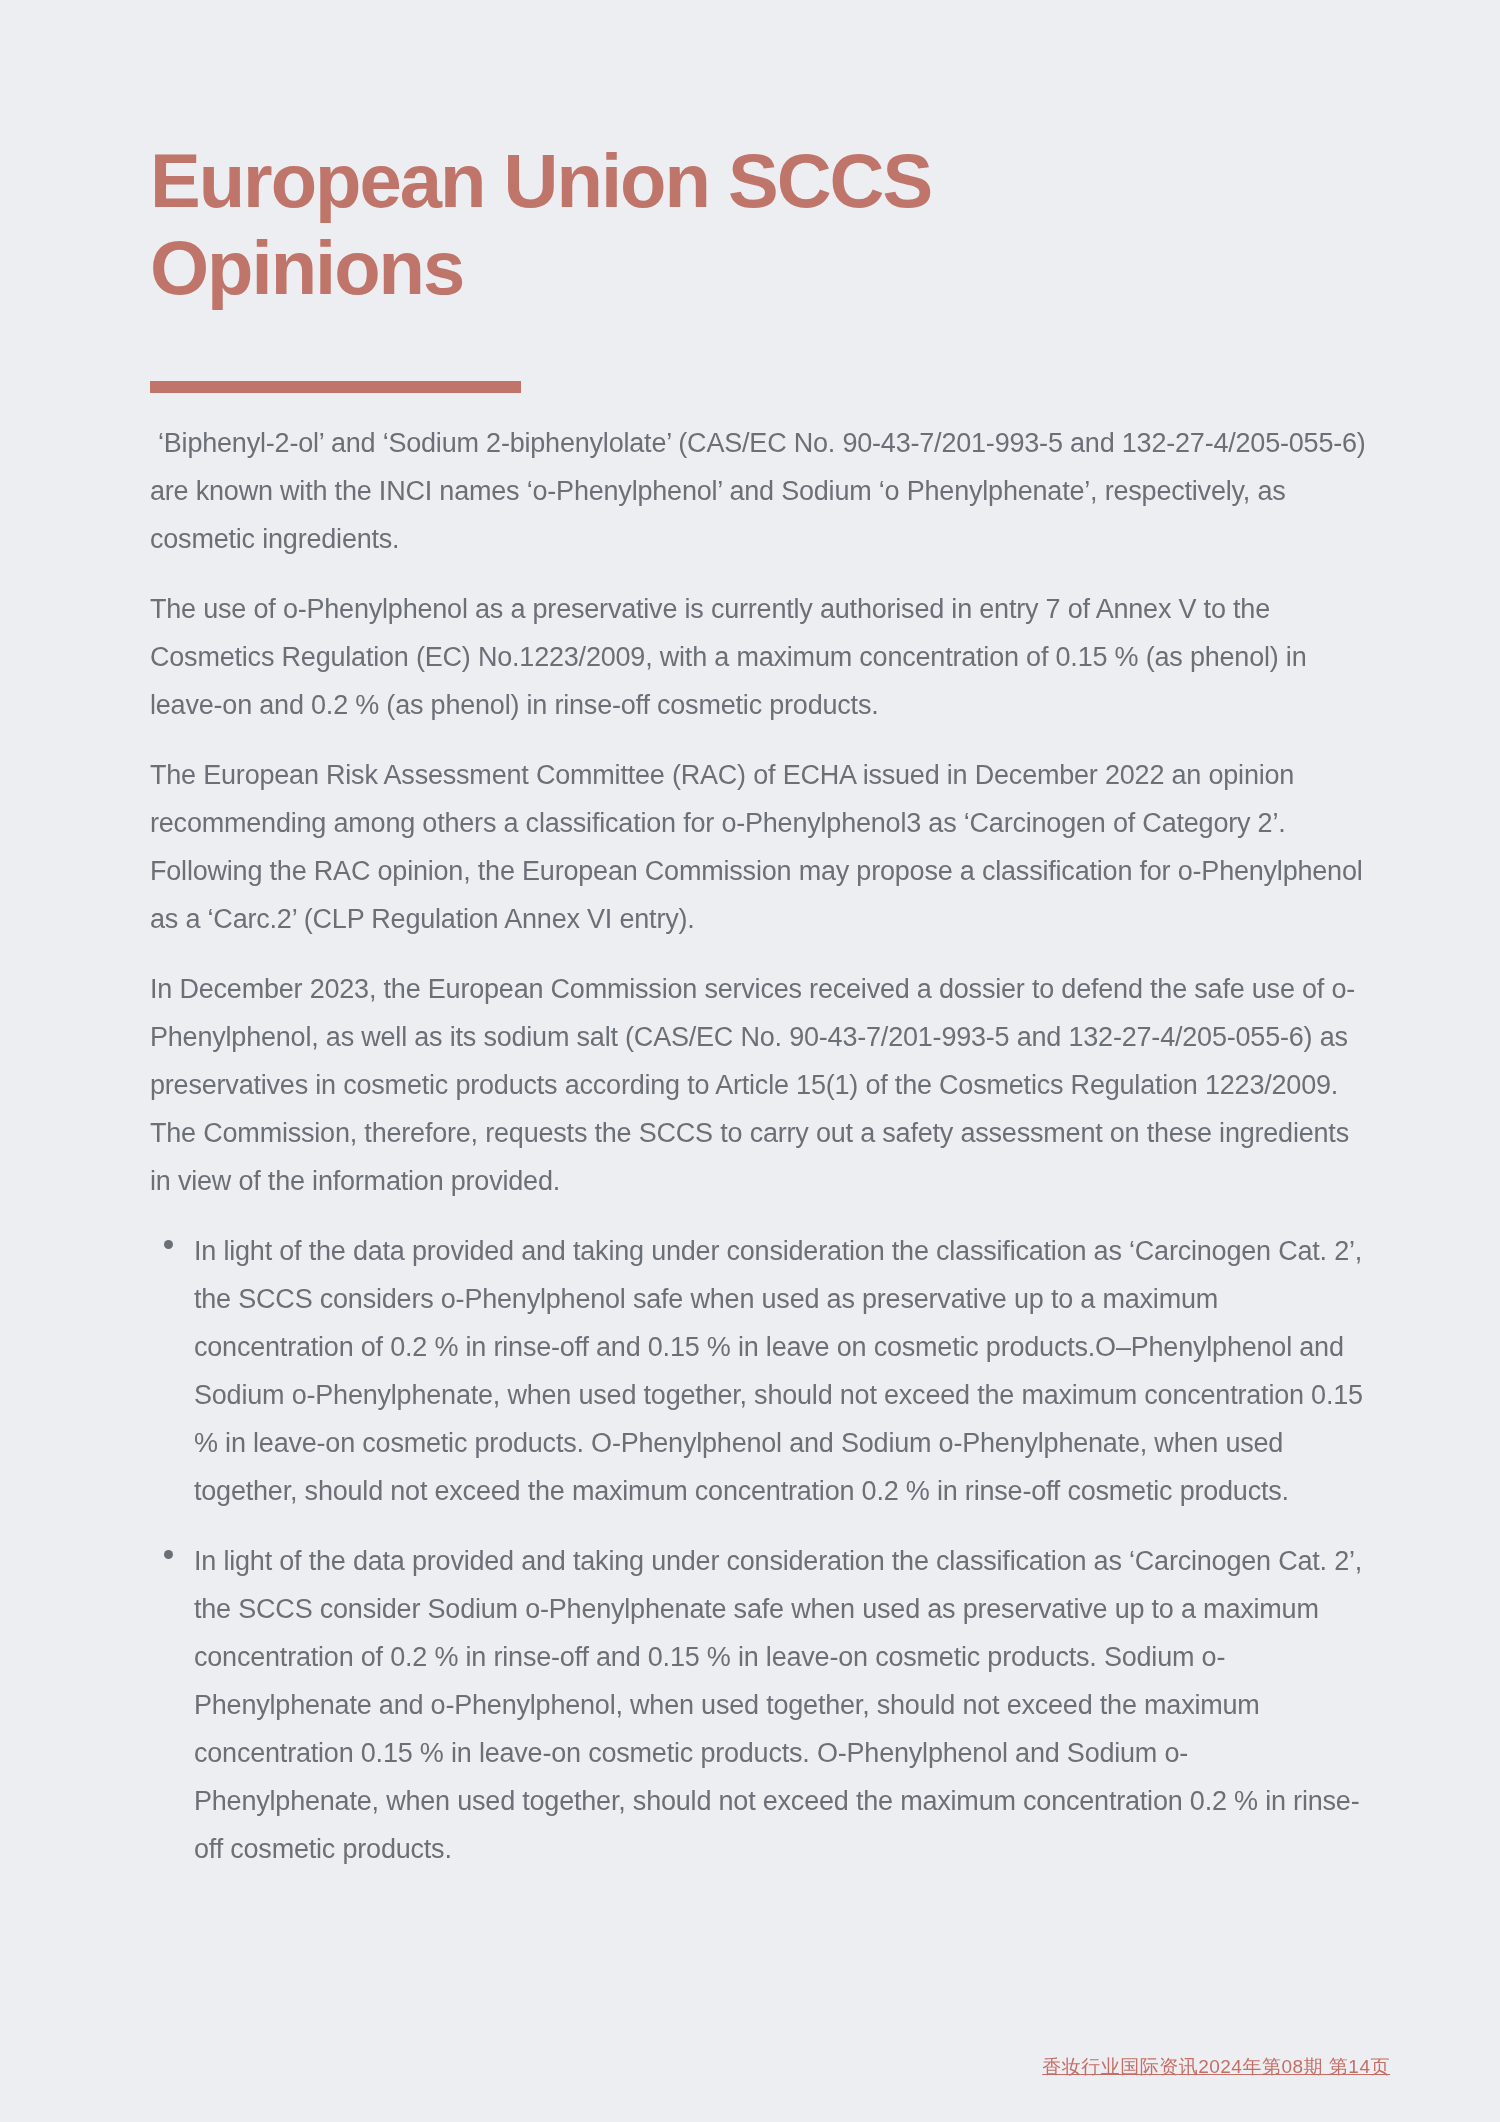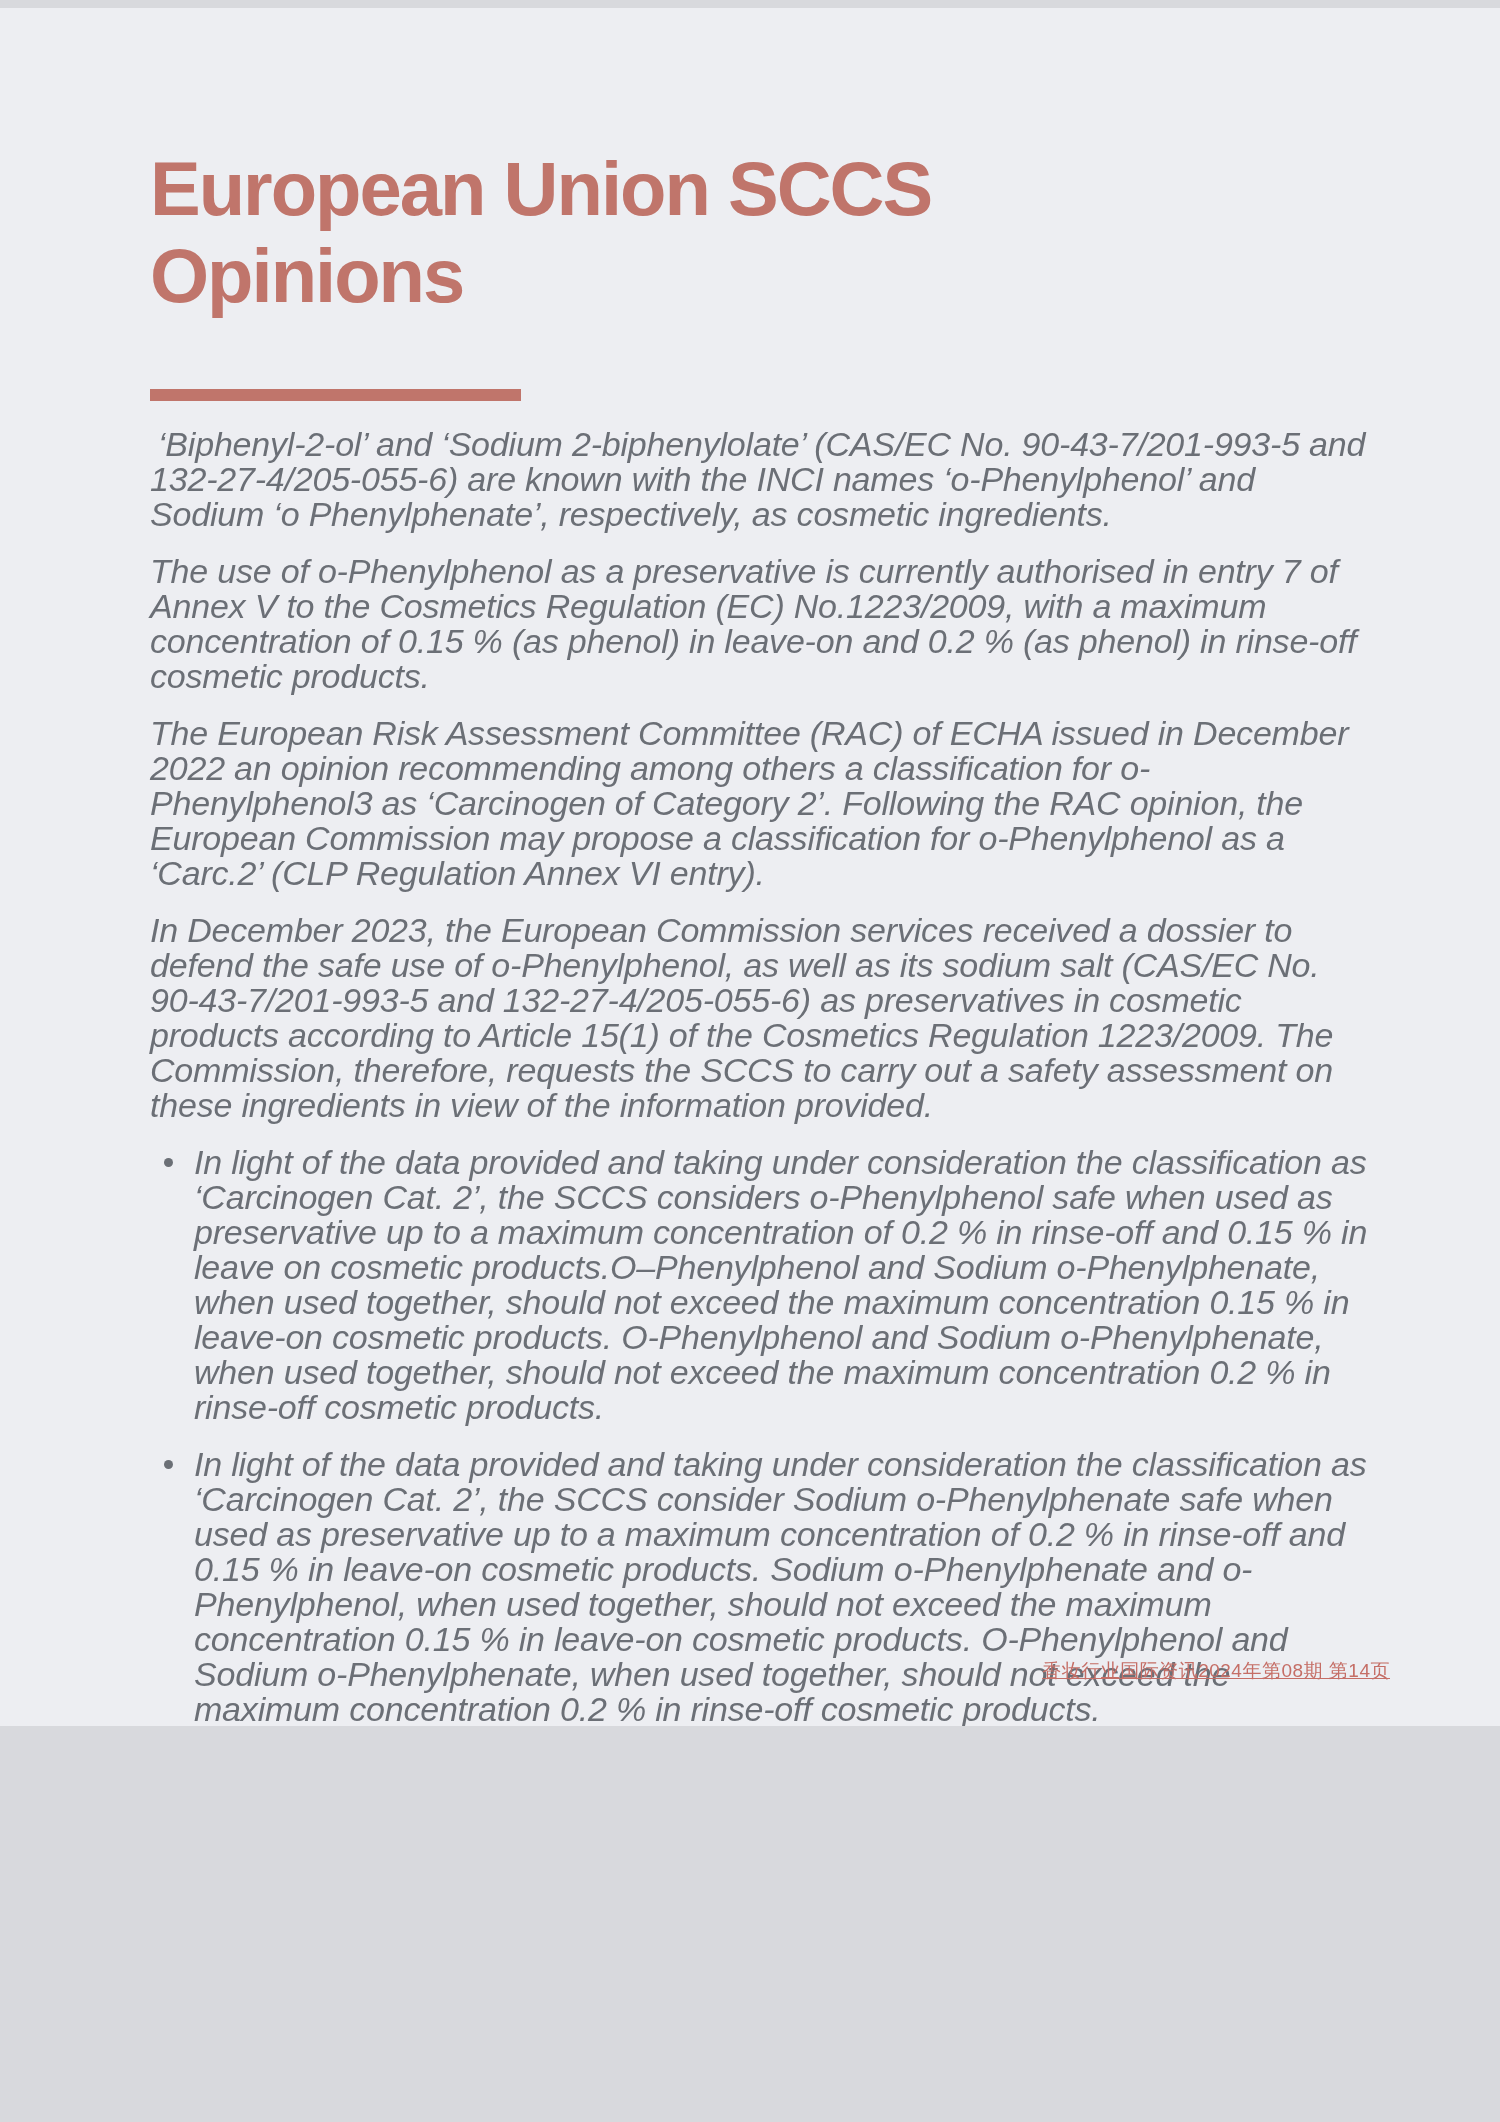--- a/index.html
+++ b/index.html
@@ -7,26 +7,26 @@
     --accent:#c0756b;
     --heading:#55585e;
     --body:#6b6f76;
     --footer:#c56e66;
   }
   *{margin:0;padding:0;box-sizing:border-box;}
   html,body{background:#d8d9dd;}
   .page{
     position:relative;
     width:1500px;
-    height:1718px;
+    height:2122px;
     background:var(--bg);
     font-family:"Liberation Sans", sans-serif;
     color:var(--body);
     overflow:hidden;
-    margin:8px auto;
+    margin:0 auto;
   }
   .content{
     padding:0 130px 0 150px;
     max-width:1500px;
   }
   .doc-title{
     padding-top:138px;
     font-size:76px;
     line-height:1.14;
     font-weight:bold;
@@ -42,26 +42,25 @@
   }
   .article-heading{
     margin-top:72px;
     font-size:29px;
     line-height:38px;
     font-weight:bold;
     letter-spacing:-0.2px;
     color:var(--heading);
   }
   .body-text{
-    font-size:34px;
-    line-height:35px;
+    font-size:27px;
+    line-height:48px;
     letter-spacing:-0.2px;
     color:var(--body);
     overflow-wrap:break-word;
-    font-style:italic;
   }
   p.body-text{margin-top:22px;}
   p.first-para{margin-top:26px;text-indent:8px;}
   ul.conclusions{
     list-style:none;
     margin-top:22px;
   }
   ul.conclusions li{
     position:relative;
     padding-left:44px;

